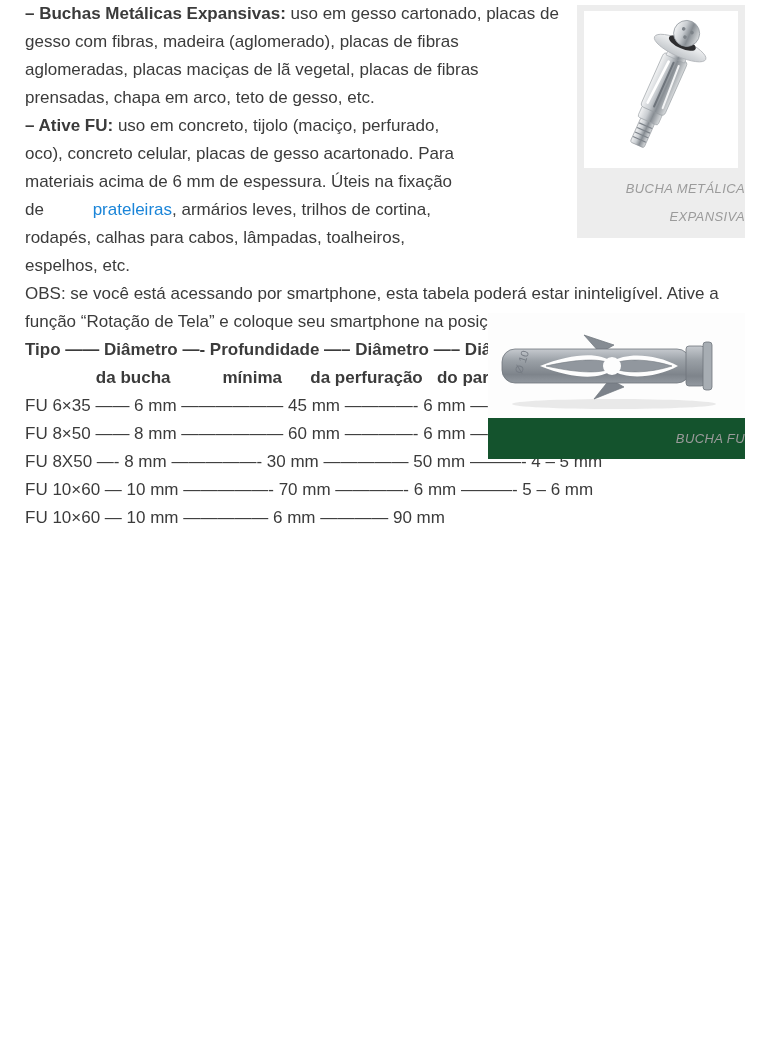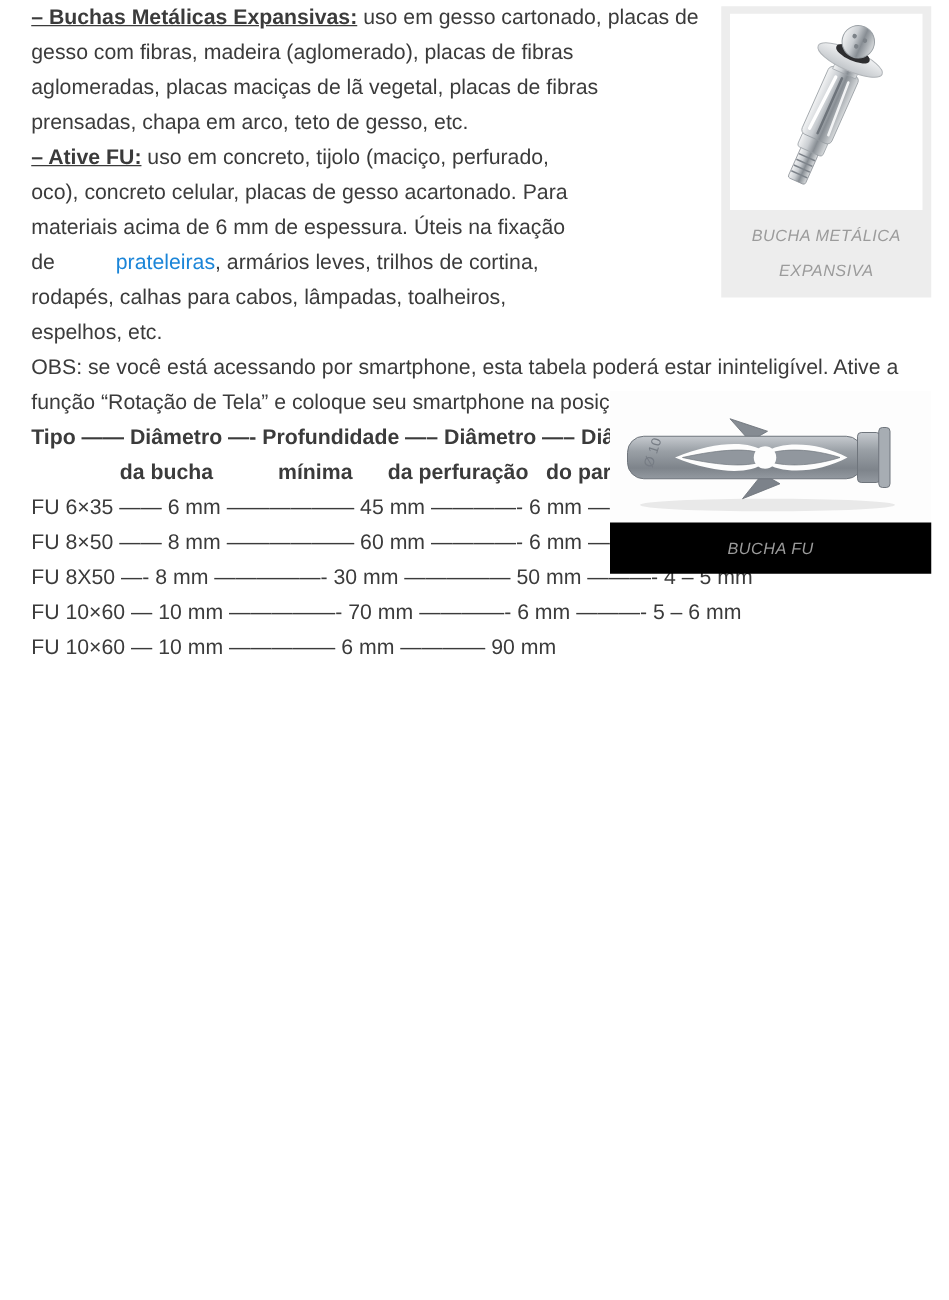--- a/index.html
+++ b/index.html
@@ -11,33 +11,33 @@
   .page{position:relative;width:759px;height:1040px;overflow:hidden;background:#fff;}
   .content{position:absolute;left:25px;top:0;width:712px;}
   .content p{margin:0;font-size:17px;line-height:28px;}
   .p1{margin-top:48px;width:536px;}
   .p2{margin-top:156px;width:450px;}
   .p3{margin-top:109px;width:712px;}
   .p4{margin-top:22px;width:710px;}
   .tbl-h{margin-top:20px;font-weight:bold;}
   .tbl-sub{margin-top:17px;font-weight:bold;white-space:pre-wrap;}
   .trow{margin-top:18px;white-space:pre-wrap;}
-  strong{font-weight:bold;text-decoration:underline;}
+  strong{font-weight:bold;}
   a.link{color:#1b85d8;text-decoration:none;cursor:pointer;padding-left:44px;}
   
   .figure{position:absolute;background:#ededed;}
   .fig1{left:577px;top:5px;width:168px;height:233px;}
   .fig1 .photo{margin:6px auto 0 auto;width:154px;height:157px;background:#ffffff;}
   .fig1 .caption{margin-top:7px;}
   .fig2{left:488px;top:313px;width:257px;height:146px;background:transparent;}
   .fig2 .photo{width:257px;height:105px;background:#fdfdfd;}
-  .fig2 .caption{height:41px;line-height:41px;background:#000000;}
+  .fig2 .caption{height:41px;line-height:41px;background:#14532d;}
   .caption{
     font-size:13px;font-style:italic;color:#9b9b9b;
-    text-align:center;line-height:28px;letter-spacing:0.4px;
+    text-align:right;line-height:28px;letter-spacing:0.4px;
   }
   svg{display:block;}
 </style>
 </head>
 <body>
 
 <div class="page">
 
   <div class="content">
 

